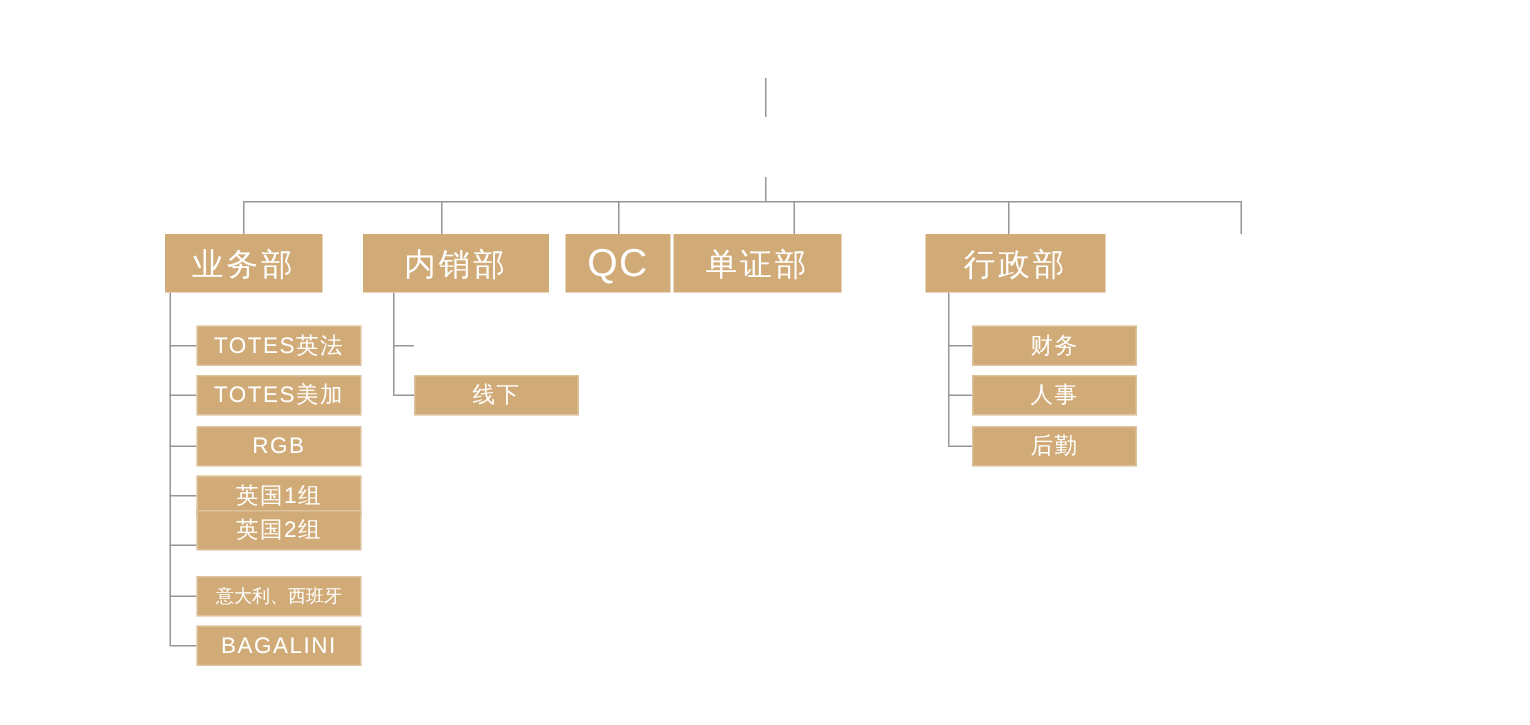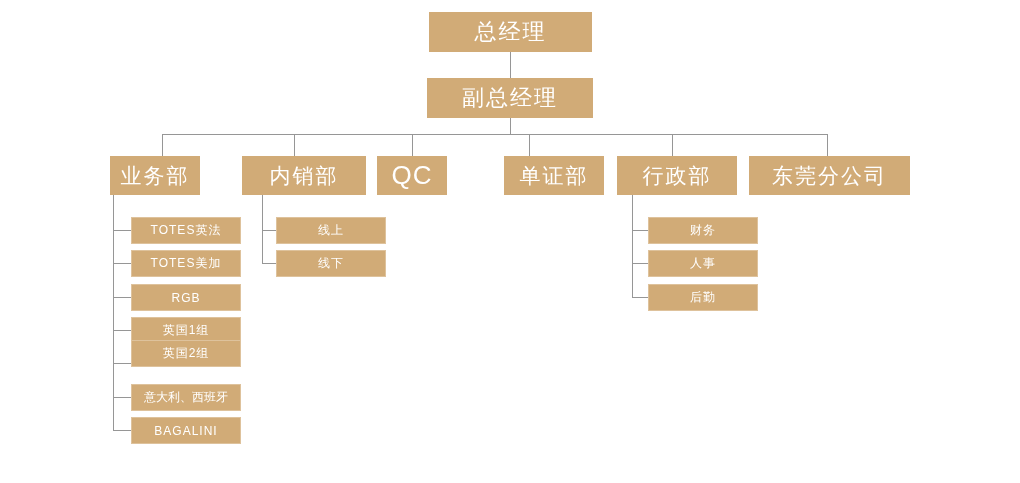--- a/index.html
+++ b/index.html
@@ -37,21 +37,21 @@
     text-align: center;
     white-space: nowrap;
     box-sizing: border-box;
   }
   .lv1 { height: 40px; font-size: 22px; letter-spacing: 2px; }
   .lv2 { height: 39px; font-size: 21px; letter-spacing: 2px; }
   .lv2.qc { font-size: 26px; letter-spacing: 1px; }
   .lv3 {
     height: 27px;
     width: 110px;
-    font-size: 12px;
+    font-size: 15px;
     letter-spacing: 1px;
     box-shadow: inset 0 0 0 1px rgba(255,255,255,0.28);
   }
   .lv3.sm { font-size: 12px; letter-spacing: 0; }
 </style>
 </head>
 <body>
 
 <div class="canvas">
 
@@ -82,38 +82,34 @@
     <i class="ln v" style="left:262px;top:195px;height:68px"></i>
     <i class="ln h" style="left:262px;top:230px;width:14px"></i>
     <i class="ln h" style="left:262px;top:263px;width:14px"></i>
 
     <i class="ln v" style="left:632px;top:195px;height:102px"></i>
     <i class="ln h" style="left:632px;top:230px;width:16px"></i>
     <i class="ln h" style="left:632px;top:263px;width:16px"></i>
     <i class="ln h" style="left:632px;top:297px;width:16px"></i>
   </div>
 
-  <div class="node lv1" style="left:429px;top:12px;width:163px">总经理</div>
-  <div class="node lv1" style="left:427px;top:78px;width:166px">副总经理</div>
 
-  <div class="node lv2" style="left:110px;top:156px;width:90px">业务部</div>
+  <div class="node lv2" style="left:110px;top:156px;width:105px">业务部</div>
   <div class="node lv2" style="left:242px;top:156px;width:124px">内销部</div>
   <div class="node lv2 qc" style="left:377px;top:156px;width:70px">QC</div>
-  <div class="node lv2" style="left:504px;top:156px;width:100px">单证部</div>
+  <div class="node lv2" style="left:449px;top:156px;width:112px">单证部</div>
   <div class="node lv2" style="left:617px;top:156px;width:120px">行政部</div>
-  <div class="node lv2" style="left:749px;top:156px;width:161px">东莞分公司</div>
 
   <div class="node lv3" style="left:131px;top:217px">TOTES英法</div>
   <div class="node lv3" style="left:131px;top:284px">RGB</div>
   <div class="node lv3" style="left:131px;top:250px">TOTES美加</div>
   <div class="node lv3" style="left:131px;top:317px">英国1组</div>
   <div class="node lv3" style="left:131px;top:340px">英国2组</div>
   <div class="node lv3 sm" style="left:131px;top:384px">意大利、西班牙</div>
   <div class="node lv3" style="left:131px;top:417px">BAGALINI</div>
 
-  <div class="node lv3" style="left:276px;top:217px">线上</div>
   <div class="node lv3" style="left:276px;top:250px">线下</div>
 
   <div class="node lv3" style="left:648px;top:217px">财务</div>
   <div class="node lv3" style="left:648px;top:250px">人事</div>
   <div class="node lv3" style="left:648px;top:284px">后勤</div>
 
 </div>
 
 </body></html>

